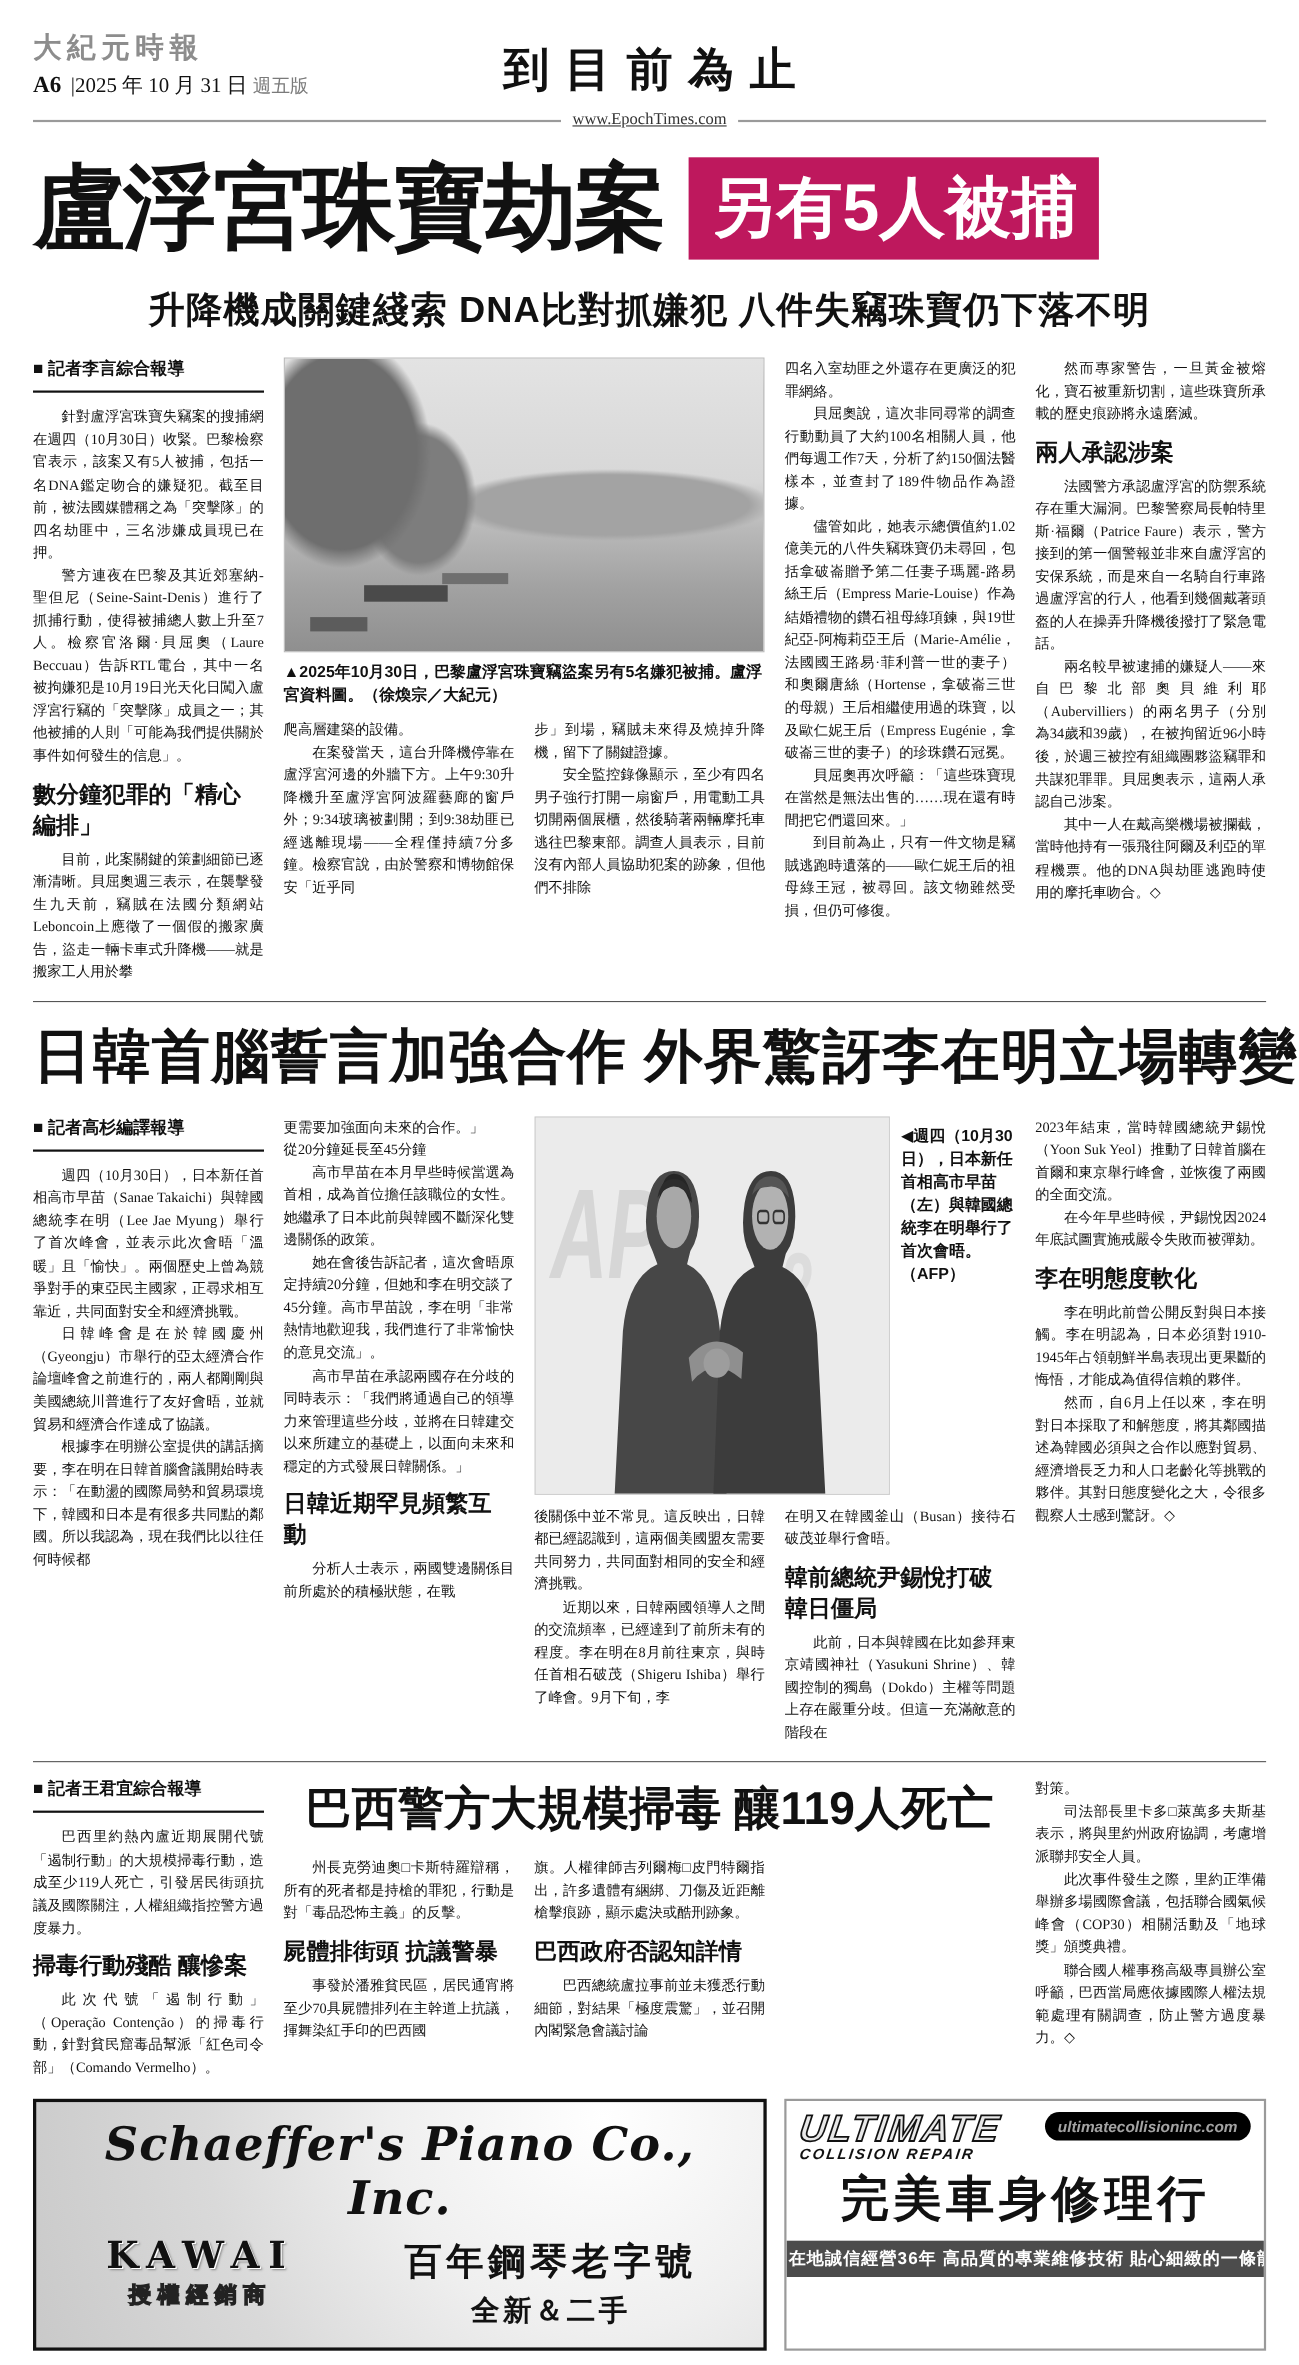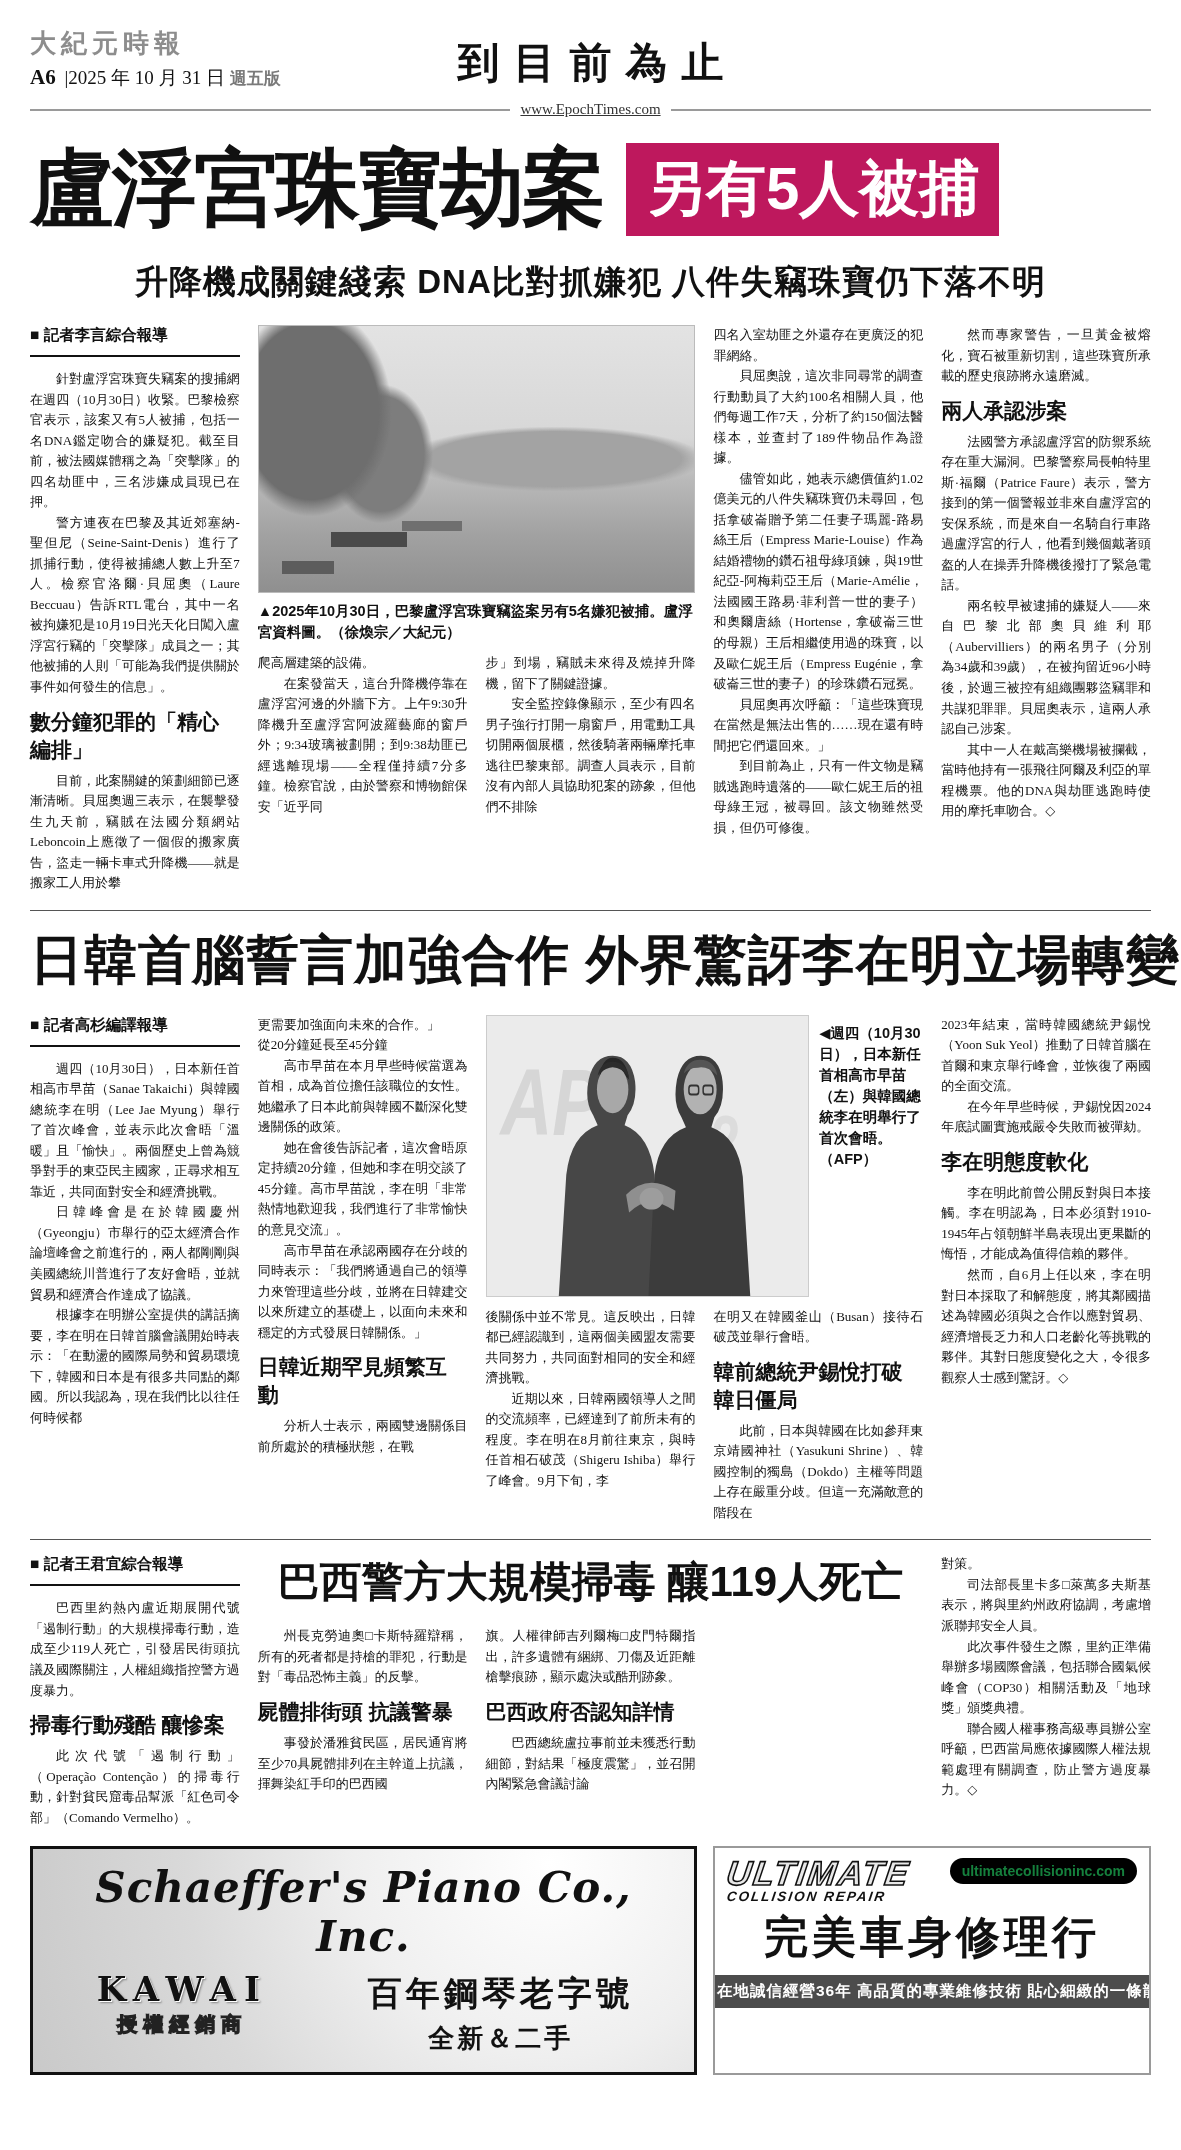--- a/index.html
+++ b/index.html
@@ -6,21 +6,21 @@
   html,body { background:#ffffff; }
   body { width:1181px; font-family:"Liberation Serif","DejaVu Serif",serif; color:#111; }
   .page { width:1181px; min-height:2150px; padding:26px 30px 30px; }
 
   
   .masthead { display:grid; grid-template-columns:1fr auto 1fr; align-items:end; }
   .paper-logo { font-weight:bold; font-size:26px; letter-spacing:5px; color:#8d8d8d; }
   .page-date { margin-top:4px; font-size:19px; }
   .page-date .pg { font-weight:bold; font-size:21px; }
   .page-date .dt { margin-left:4px; }
-  .page-date .ed { color:#7a7a7a; font-family:"Liberation Sans","DejaVu Sans",sans-serif; font-weight:bold; font-size:17px; }
+  .page-date .ed { color:#7a7a7a; font-family:"Liberation Sans","DejaVu Sans",sans-serif; font-weight:normal; font-size:17px; }
   .section-title { font-size:42px; font-weight:bold; letter-spacing:14px; padding-left:14px; }
   .rule-row { display:flex; align-items:center; margin-top:10px; }
   .rule-row .rl { flex:1; border-top:2px solid #9a9a9a; }
   .rule-row .site { padding:0 10px; font-size:15px; color:#333;text-decoration:underline; }
 
   
   .article p { font-size:13px; line-height:1.58; text-align:justify; text-indent:2em; }
   .article p.ni { text-indent:0; }
   .byline { font-family:"Liberation Sans","DejaVu Sans",sans-serif; font-weight:bold; font-size:15.5px;
             border-bottom:2px solid #111; padding-bottom:9px; margin-bottom:12px; }
@@ -46,21 +46,21 @@
       radial-gradient(ellipse 130px 170px at 12% 32%, #6e6e6e 0 52%, rgba(0,0,0,0) 62%),
       radial-gradient(ellipse 90px 120px at 28% 48%, #7d7d7d 0 48%, rgba(0,0,0,0) 58%),
       radial-gradient(ellipse 230px 50px at 68% 50%, #a3a3a3 0 55%, rgba(0,0,0,0) 65%),
       linear-gradient(180deg,#e3e3e3 0%,#d7d7d7 42%,#b9b9b9 58%,#a2a2a2 78%,#8f8f8f 100%); }
 
   
   .a2-headline { font-family:"Liberation Sans","DejaVu Sans",sans-serif; font-weight:bold;
                  font-size:53px; letter-spacing:1px; margin:2px 0 18px; white-space:nowrap; }
   .mid34 { grid-column:3 / span 2; }
   .photo2-row { display:flex; gap:10px; }
-  .photo2 { flex:1; height:282px; border:1px solid #ccc; background:#ececec; }
+  .photo2 { flex:1; height:344px; border:1px solid #ccc; background:#ececec; }
   .photo2 svg { width:100%; height:100%; display:block; }
   .cap-side { width:104px; }
 
   
   .a3-headline { font-family:"Liberation Sans","DejaVu Sans",sans-serif; font-weight:bold;
                  font-size:42px; text-align:center; margin:0 0 16px; white-space:nowrap; }
   .mid234 { grid-column:2 / span 3; }
   .threecol { display:grid; grid-template-columns:1fr 1fr 1fr; gap:18px; }
 
   
@@ -78,22 +78,22 @@
   .sp-right { flex:1; text-align:center; }
   .sp-tag1 { font-weight:bold; font-size:34px; letter-spacing:4px; margin-top:2px; }
   .sp-tag2 { font-weight:bold; font-size:26px; letter-spacing:3px; margin:4px 0 8px; }
 
   .ad-coll { flex:1; border:2px solid #9a9a9a; display:flex; flex-direction:column; overflow:hidden; }
   .uc-top { display:flex; justify-content:space-between; align-items:flex-start; padding:10px 12px 0; }
   .uc-logo1 { font-family:"Liberation Sans",sans-serif; font-weight:bold; font-style:italic; font-size:34px;
               letter-spacing:2px; color:#e8e8e8; -webkit-text-stroke:1.6px #111; transform:skewX(-8deg); line-height:.9; }
   .uc-logo2 { font-family:"Liberation Sans",sans-serif; font-weight:bold; font-style:italic; font-size:13.5px;
               letter-spacing:2px; color:#111; transform:skewX(-8deg); }
-  .uc-site { background:#000; color:#15803d; border-radius:14px; font-family:"Liberation Sans",sans-serif;
-             font-weight:bold; font-size:14px; padding:5px 12px; }
+  .uc-site { background:#000; color:#a3a3a3; border-radius:14px; font-family:"Liberation Sans",sans-serif;
+             font-weight:bold; font-size:14px; padding:5px 12px;font-style:italic; }
   .uc-head { font-family:"Liberation Sans",sans-serif; font-weight:bold; font-size:44px; text-align:center;
              letter-spacing:4px; margin:4px 0 8px; }
   .uc-tag { background:#4c4c4c; color:#fff; font-family:"Liberation Sans",sans-serif; font-weight:bold;
             font-size:15.5px; text-align:center; padding:6px 2px; letter-spacing:1px; white-space:nowrap; }
 </style>
 </head>
 <body>
 
 <div class="page">
 

